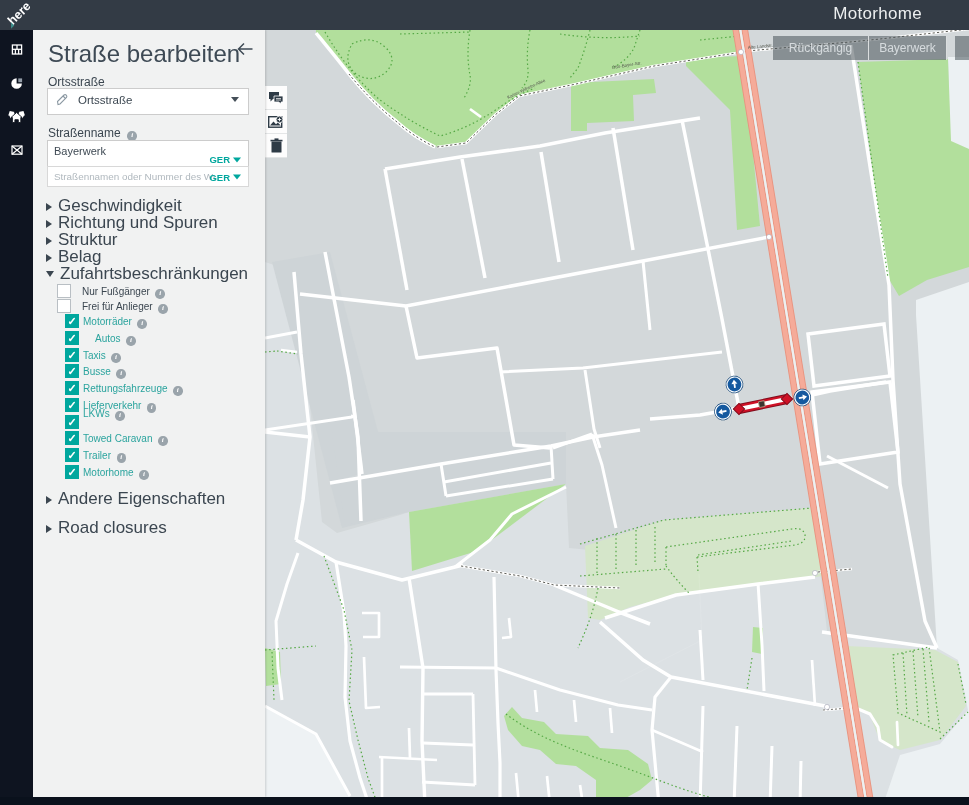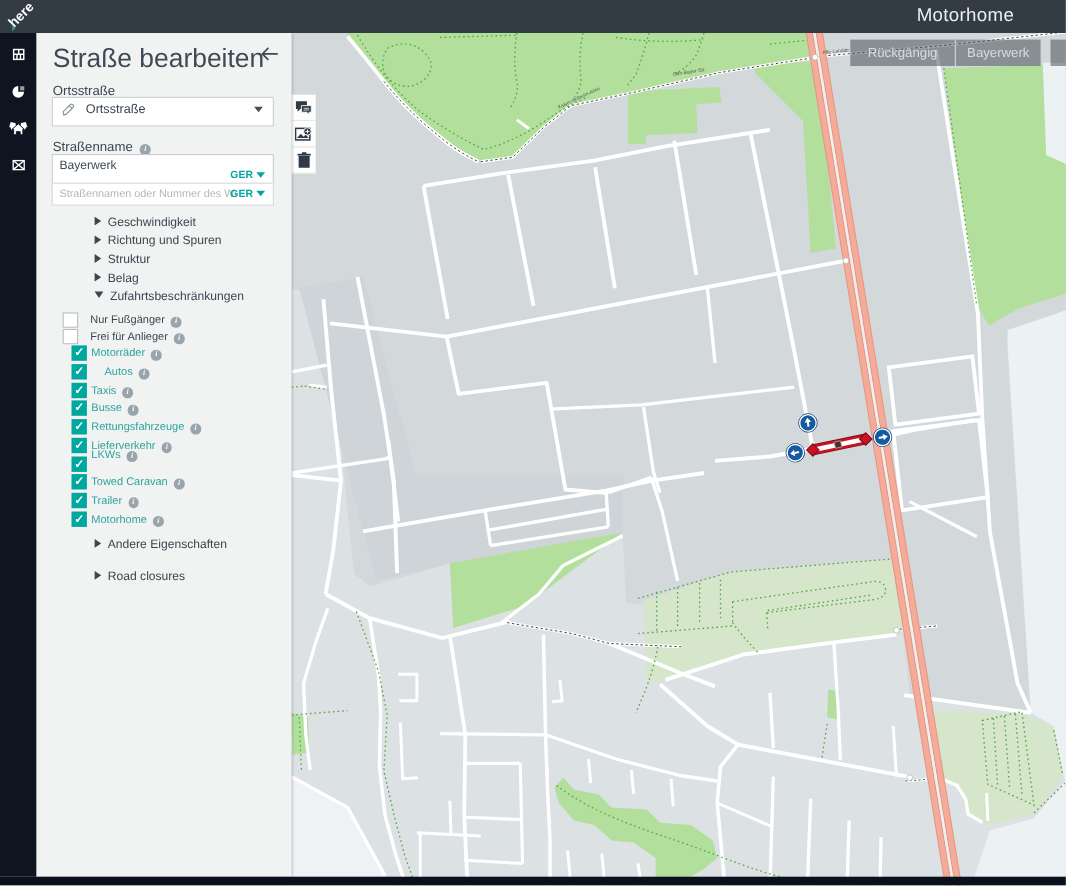--- a/index.html
+++ b/index.html
@@ -9,21 +9,21 @@
 #navtitle { position:absolute; right:47px; top:4px; font-size:17px; color:#eceeef; font-weight:400; letter-spacing:0.3px; }
 #sidebar { position:absolute; left:0; top:30px; width:33px; height:767px; background:#0e1420; z-index:25; }
 #bottombar { position:absolute; left:0; top:797px; width:969px; height:8px; background:#0a111c; z-index:40; }
 #panel { position:absolute; left:33px; top:30px; width:232px; height:767px; background:#f1f2f2; z-index:20; box-shadow:1px 0 2px rgba(0,0,0,0.15); }
 #panel .hd { position:absolute; left:15px; top:10px; font-size:24px; color:#3e4a55; }
 #backarrow { position:absolute; right:11px; top:12px; }
 .lbl { position:absolute; left:15px; font-size:12px; color:#3b4650; }
 .ibox { position:absolute; left:14px; width:202px; background:#fff; border:1px solid #ccc; }
 .ger { position:absolute; right:7px; top:50%; transform:translateY(-50%); font-size:9.5px; font-weight:bold; color:#00a79e;margin-left:15px; }
 .ger:after { content:""; display:inline-block; margin-left:3px; vertical-align:middle; border-left:4px solid transparent; border-right:4px solid transparent; border-top:5px solid #00a79e; }
-.acc { position:absolute; left:13px; font-size:11px; color:#3b4650;margin-left:40px; }
+.acc { position:absolute; left:13px; font-size:17px; color:#3b4650; }
 .acc .tri { display:inline-block; width:0; height:0; margin-right:6px; }
 .tri-r { border-top:4.5px solid transparent; border-bottom:4.5px solid transparent; border-left:6px solid #3b4650; }
 .tri-d { border-left:4.5px solid transparent; border-right:4.5px solid transparent; border-top:6px solid #3b4650; vertical-align:2px; }
 .cbrow { position:absolute; font-size:10px; }
 .cb { position:absolute; width:14px; height:14px; background:#fff; border:1px solid #b9bfc4; }
 .cbt { position:absolute; width:14px; height:14px; background:#00a79e; color:#fff; font-size:11px; line-height:14px; text-align:center; font-weight:bold; }
 .info { display:inline-block; width:9.5px; height:9.5px; border-radius:50%; background:#9aa4ab; color:#fff; font-size:7px; line-height:9.5px; text-align:center; font-style:italic; font-family:"Liberation Serif",serif; font-weight:bold; vertical-align:0px; }
 #maptools { position:absolute; left:265px; top:86px; width:22px; z-index:15; }
 .mtool { width:22px; height:24px; background:#fdfdfd; border-bottom:1px solid #e4e6e7; display:flex; align-items:center; justify-content:center; }
 #mapbtns { position:absolute; left:773px; top:36px; height:24px; z-index:15; display:flex; }

